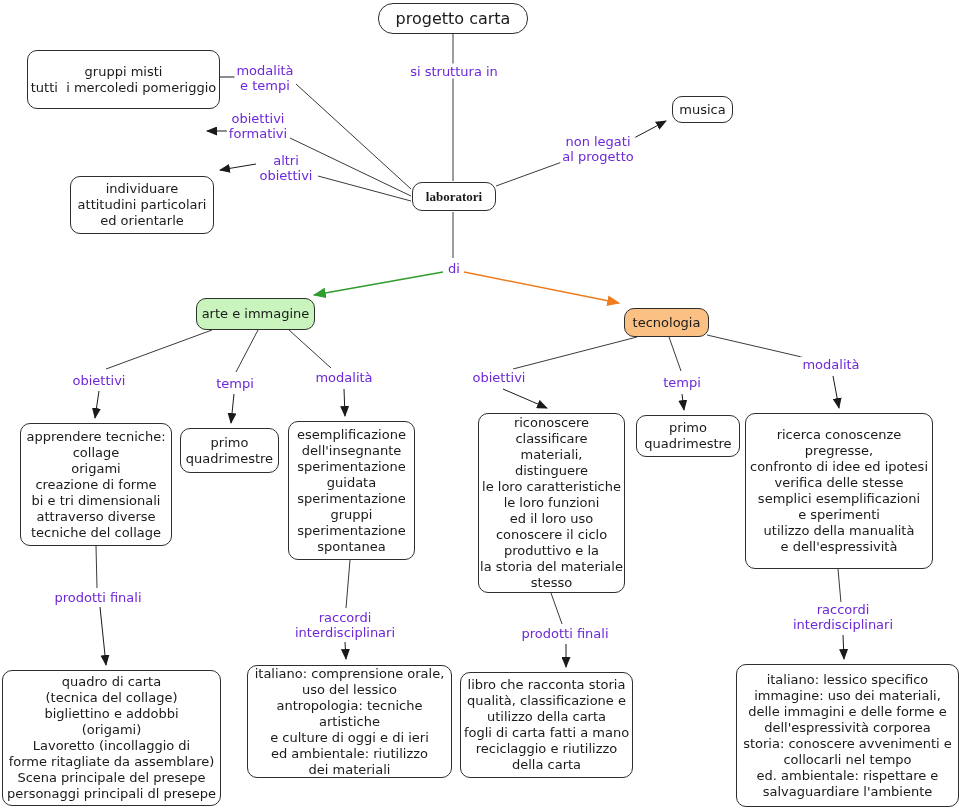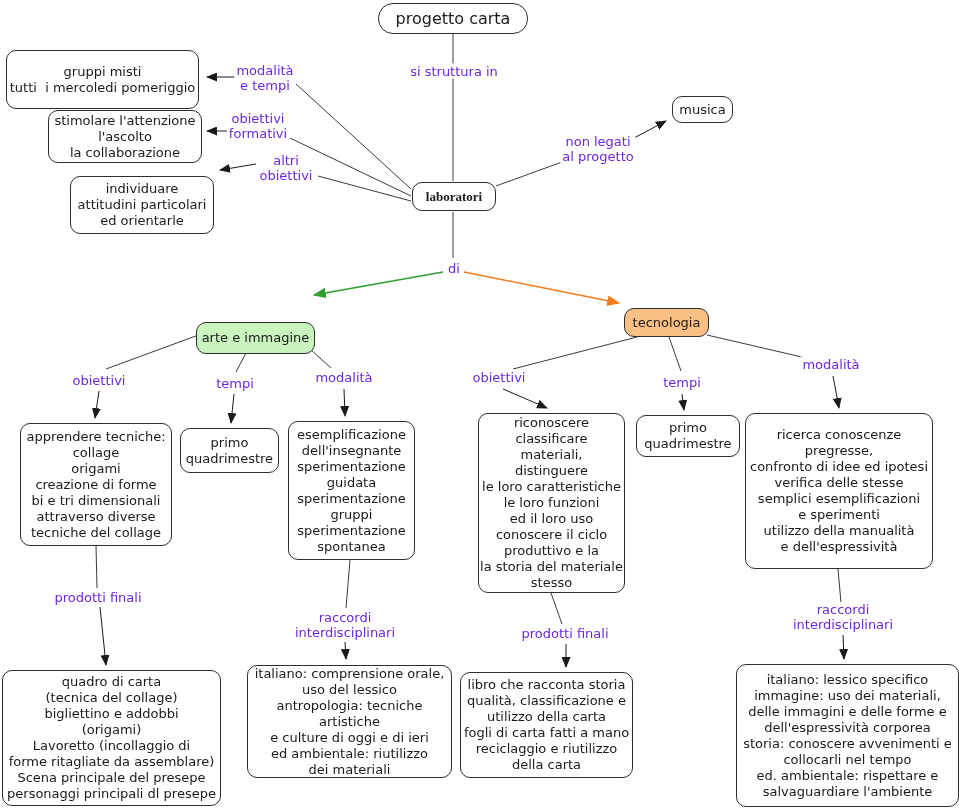--- a/index.html
+++ b/index.html
@@ -11,21 +11,21 @@
   .wires{position:absolute;left:0;top:0;z-index:1;}
   .node{
     position:absolute;z-index:3;
     border:1px solid #2e2e2e;border-radius:10px;background:#ffffff;
     display:flex;align-items:center;justify-content:center;
     text-align:center;white-space:pre;
     font-size:13px;line-height:16px;padding:2px 3px;box-sizing:border-box;
   }
   .node.title{font-size:16px;line-height:19px;border-radius:15px;}
   .node.bold{font-weight:bold;font-family:Liberation Serif, serif;}
-  .node.green{background:#c9f4be;margin-top:24px;}
+  .node.green{background:#c9f4be;}
   .node.orange{background:#fbc083;}
   .edge-label{
     position:absolute;z-index:2;transform:translate(-50%,-50%);
     background:#ffffff;text-align:center;white-space:pre;
     font-size:13px;line-height:15px;padding:0 2px;color:#6d28d9;
   }
 </style>
 </head>
 <body>
 
@@ -100,25 +100,22 @@
   <div class="edge-label" style="left:98px;top:597px">prodotti finali</div>
   <div class="edge-label" style="left:345px;top:625px">raccordi
 interdisciplinari</div>
   <div class="edge-label" style="left:565px;top:633px">prodotti finali</div>
   <div class="edge-label" style="left:843px;top:617px">raccordi
 interdisciplinari</div>
 
   <div class="node title" style="left:378px;top:3px;width:150px;height:31px">progetto carta</div>
   <div class="node bold" style="left:412px;top:182px;width:84px;height:29px">laboratori</div>
   <div class="node" style="left:672px;top:96px;width:61px;height:27px">musica</div>
-  <div class="node" style="left:6px;top:50px;width:193px;height:59px">gruppi misti
+  <div class="node" style="left:27px;top:50px;width:193px;height:59px">gruppi misti
 tutti  i mercoledi pomeriggio</div>
-  <div class="node" style="left:48px;top:110px;width:154px;height:53px">stimolare l'attenzione
-l'ascolto
-la collaborazione</div>
   <div class="node" style="left:70px;top:176px;width:144px;height:58px">individuare
 attitudini particolari
 ed orientarle</div>
   <div class="node green" style="left:196px;top:298px;width:119px;height:32px">arte e immagine</div>
   <div class="node orange" style="left:624px;top:308px;width:85px;height:29px">tecnologia</div>
   <div class="node" style="left:20px;top:423px;width:152px;height:123px">apprendere tecniche:
 collage
 origami
 creazione di forme
 bi e tri dimensionali

